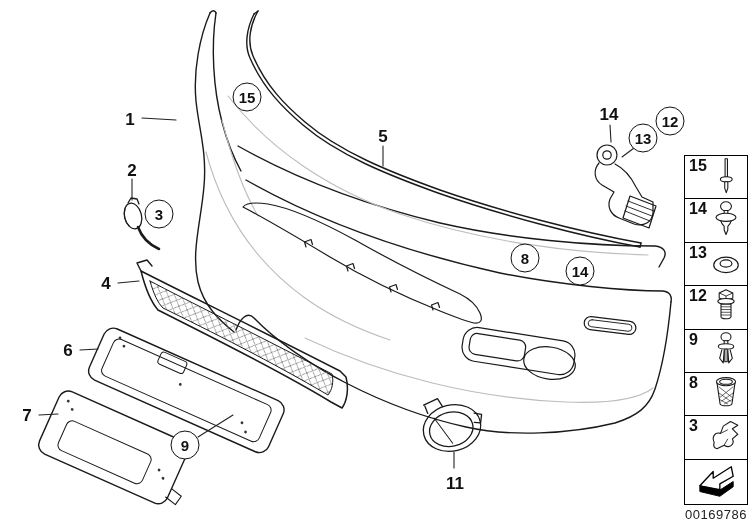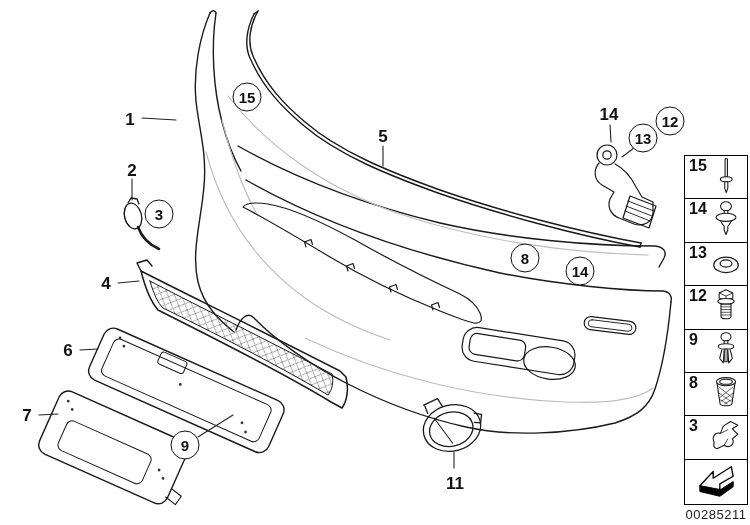--- a/index.html
+++ b/index.html
@@ -249,15 +249,15 @@
     </div>
 
     <div class="cell arrow">
       <svg class="ic" width="46" height="40" viewBox="0 0 44 42">
         <path d="M37,5 L39,15 L25,23 L25,29 L4,25 L18,10 L18,17 Z" fill="#fff" stroke="#000" stroke-width="1.4" stroke-linejoin="round"></path>
         <path d="M4,25 L25,29.5 L39,20.5 L39,26 L25,36 L4,31 Z" fill="#000" stroke="#000" stroke-width="1" stroke-linejoin="round"></path>
       </svg>
     </div>
   </div>
 
-  <div class="docnum">00285211</div>
+  <div class="docnum">00169786</div>
 
 </div>
 
 </body></html>

